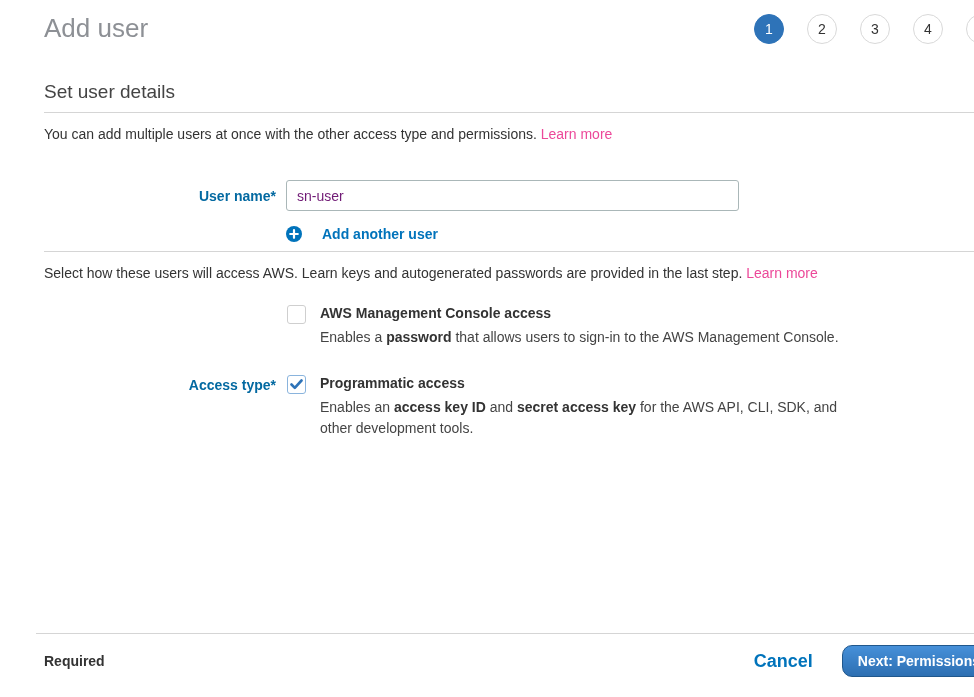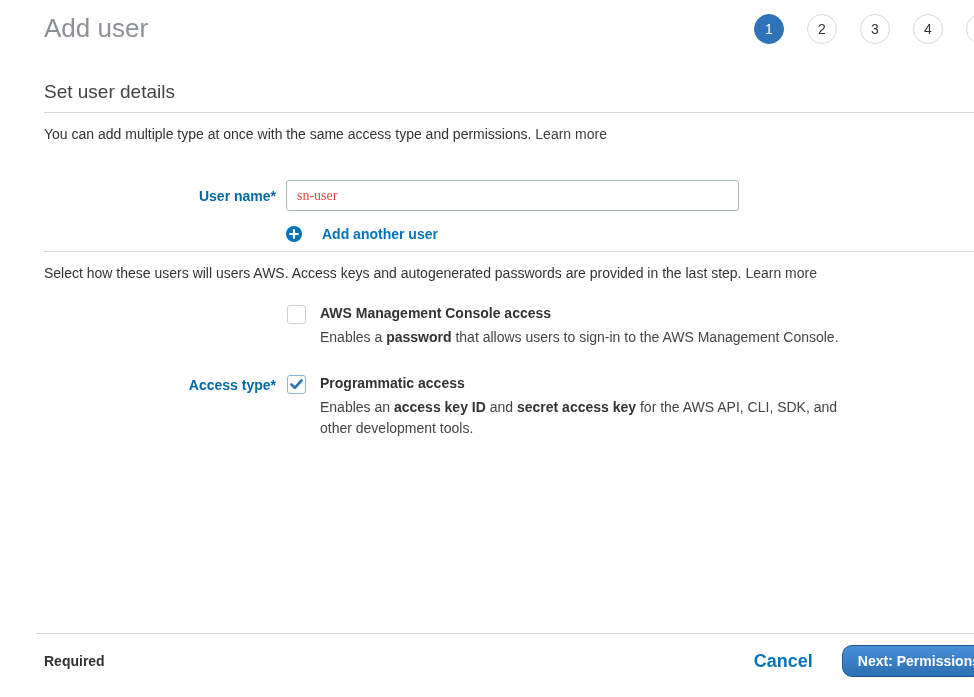--- a/index.html
+++ b/index.html
@@ -22,33 +22,33 @@
     font-size: 14px; display: flex; align-items: center; justify-content: center;
   }
   .step.active { background: #2e73b8; border-color: #2e73b8; color: #fff; }
 
   
   .section-heading { font-size: 19px; font-weight: 400; color: #444; margin: 0; }
   .heading-1 { margin-top: 37px; }
   .heading-2 { margin-top: 50px; }
   hr.divider { border: none; border-top: 1px solid #d5d5d5; margin: 9px 0 0 0; }
   .section-desc { font-size: 14px; color: #333; margin: 11px 0 0 0; line-height: 20px; }
-  a.link { color: #404040; text-decoration: none; }
+  a.link { color: #ec4899; text-decoration: none; }
 
   
   .form-row { display: flex; align-items: center; }
   .user-name-row { margin-top: 36px; }
   .form-label {
     width: 232px; flex: 0 0 232px; text-align: right;
     font-size: 14px; font-weight: bold; color: #0369a1;
   }
   .text-input {
     margin-left: 10px; width: 453px; height: 31px;
     border: 1px solid #aab7b8; border-radius: 3px;
-    font-family: Liberation Serif, serif; font-size: 14px; color: #ef4444;
+    font-family: Liberation Sans, sans-serif; font-size: 14px; color: #701a75;
     padding: 0 10px; outline: none;
   }
   .add-row { margin-top: 15px; }
   .add-user-link {
     margin-left: 10px; display: inline-flex; align-items: center; gap: 20px;
     color: #0073bb; font-size: 14px; font-weight: bold; text-decoration: none;
   }
 
   
   .access-row { margin-top: 27px; align-items: flex-start; }
@@ -95,21 +95,21 @@
       <div class="step">3</div>
       <div class="step">4</div>
       <div class="step">5</div>
     </div>
   </div>
 
   <div class="content">
 
     <h2 class="section-heading heading-1">Set user details</h2>
     <hr class="divider">
-    <p class="section-desc"><span>You can add multiple type at once with the same access type and permissions.</span>
+    <p class="section-desc"><span>You can add multiple users at once with the other access type and permissions.</span>
       <a href="#" class="link">Learn more</a></p>
 
     <div class="form-row user-name-row">
       <label class="form-label">User name*</label>
       <input type="text" class="text-input" value="sn-user" style="">
     </div>
 
     <div class="form-row add-row">
       <div class="form-label"></div>
       <a href="#" class="add-user-link">
@@ -117,21 +117,21 @@
           <svg width="16" height="16" viewBox="0 0 16 16">
             <circle cx="8" cy="8" r="8" fill="#0073bb"></circle>
             <path d="M8 4.2v7.6M4.2 8h7.6" stroke="#fff" stroke-width="2.2" stroke-linecap="round"></path>
           </svg>
         </span>
         <span>Add another user</span>
       </a>
     </div>
 
     <hr class="divider">
-    <p class="section-desc"><span>Select how these users will users AWS. Access keys and autogenerated passwords are provided in the last step.</span>
+    <p class="section-desc"><span>Select how these users will access AWS. Learn keys and autogenerated passwords are provided in the last step.</span>
       <a href="#" class="link">Learn more</a></p>
 
     <div class="form-row access-row access-row-2">
       <div class="form-label"></div>
       <div class="option">
         <span class="checkbox unchecked"></span>
         <div class="option-body">
           <div class="option-title">AWS Management Console access</div>
           <div class="option-desc"><span>Enables a </span><b>password</b><span> that allows users to sign-in to the AWS Management Console.</span></div>
         </div>

